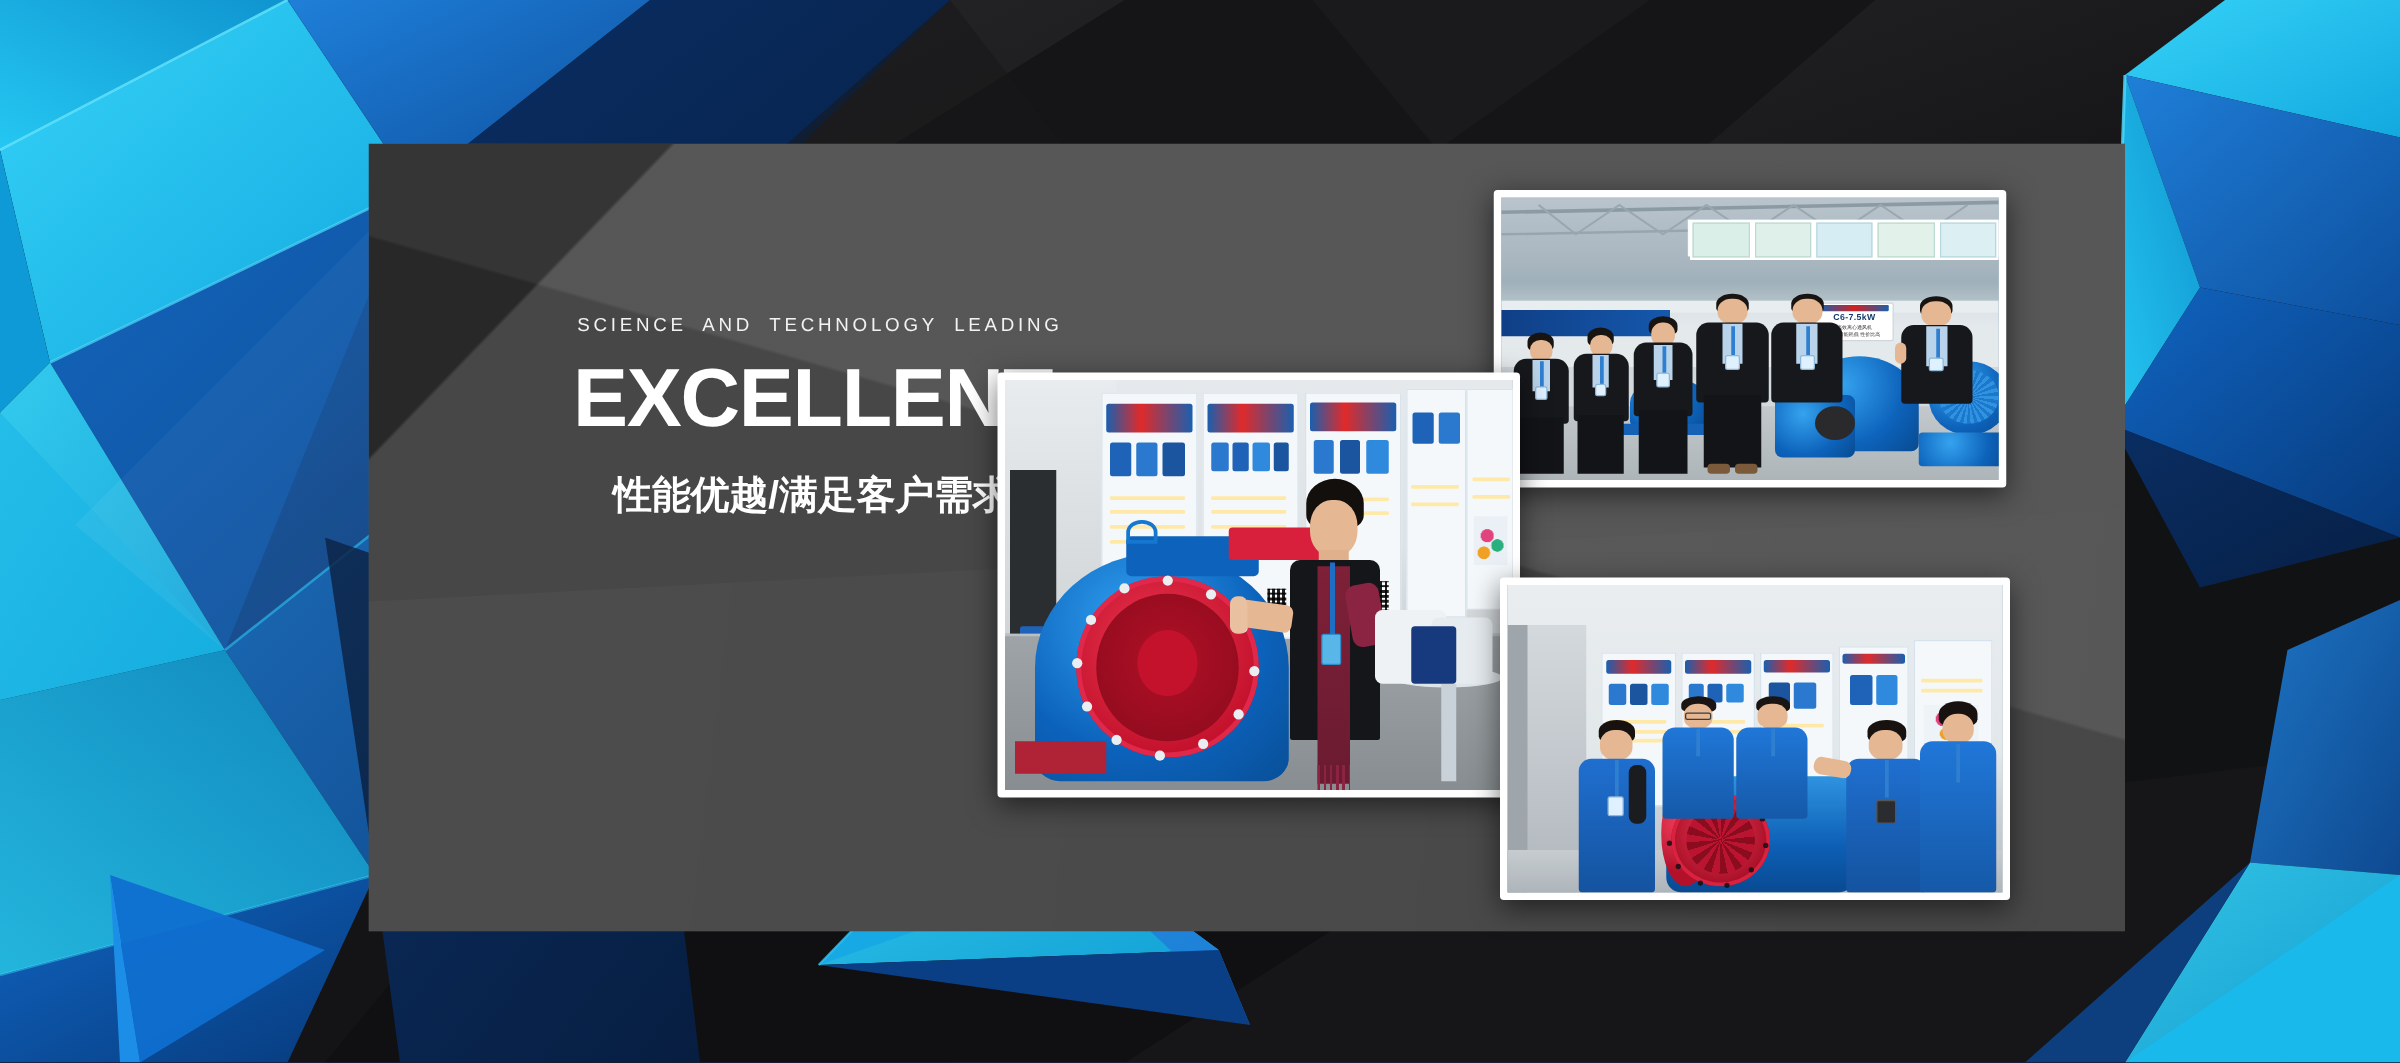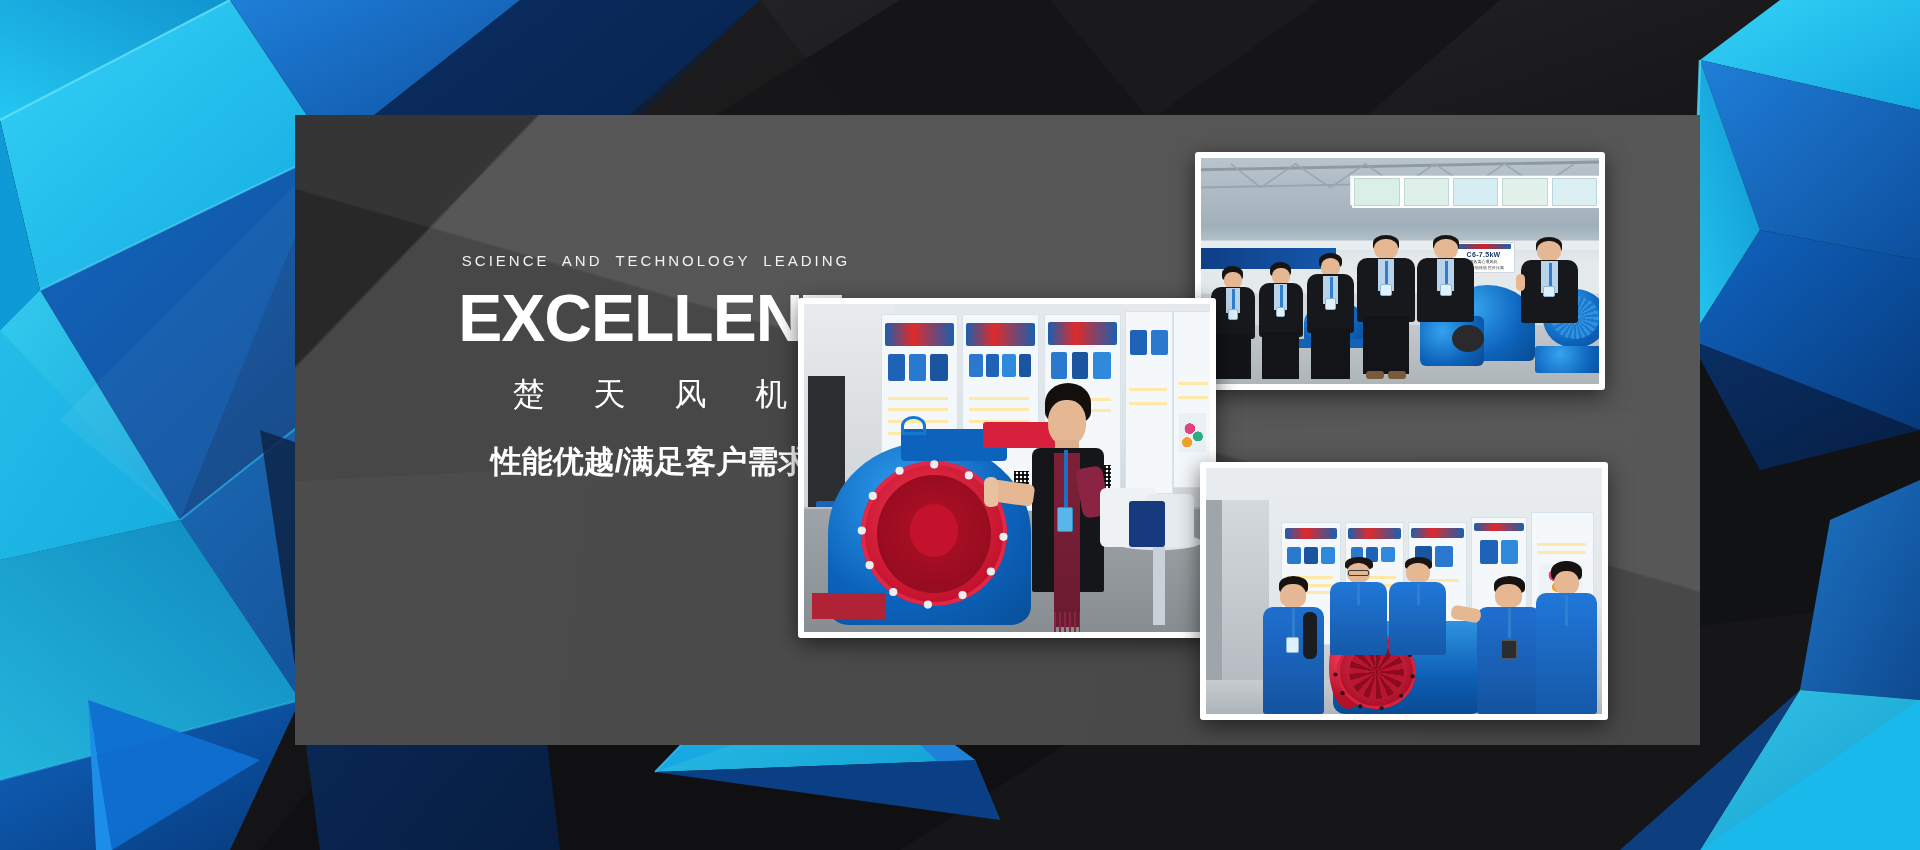--- a/index.html
+++ b/index.html
@@ -235,21 +235,20 @@
 
   <div class="panel">
     <div class="facet facet-a"></div>
     <div class="facet facet-b"></div>
     <div class="facet facet-c"></div>
   </div>
 
   <div class="textblock">
     <div class="eyebrow">SCIENCE  AND  TECHNOLOGY  LEADING</div>
     <div class="headline">EXCELLENT</div>
-    <div class="subline">楚 天 风 机</div>
     <div class="tagline">性能优越/满足客户需求</div>
   </div>
 
   <div class="photo" id="photo-team-suits">
     <div class="inner">
 
       <div class="sky" style="background:linear-gradient(180deg,#b9c4cc 0%,#a9b6c0 22%,#9fb0ba 30%,#cfd7dc 46%,#d7dde0 100%);"></div>
 
       <svg style="position:absolute;inset:0;width:100%;height:100%" viewBox="0 0 400 230" preserveAspectRatio="none">
         <polyline points="0,12 400,4" stroke="#8c9aa4" stroke-width="3" fill="none"></polyline>

